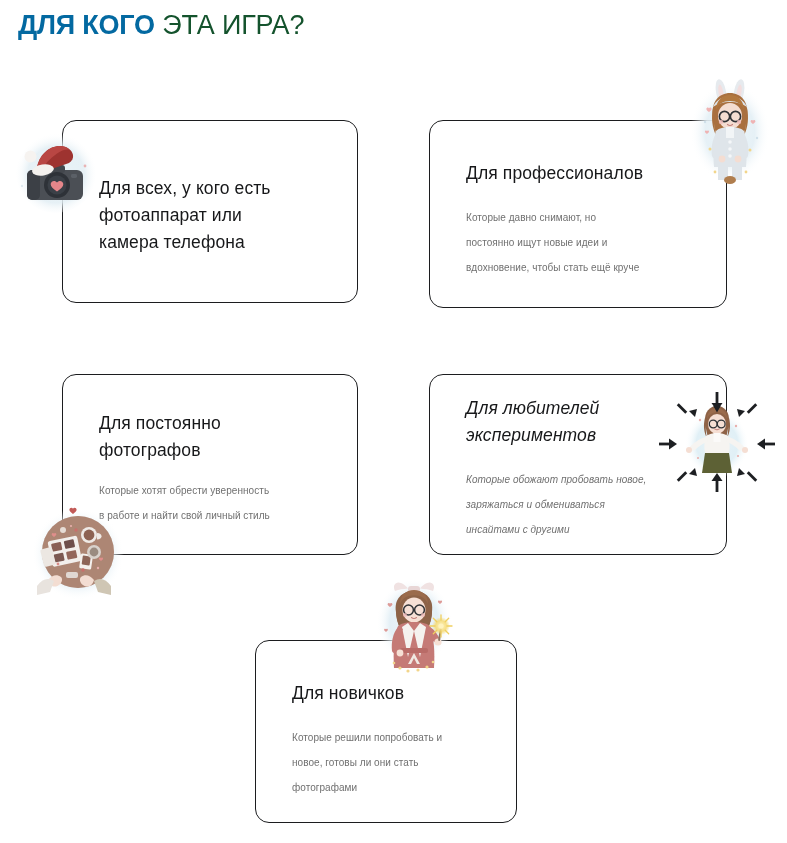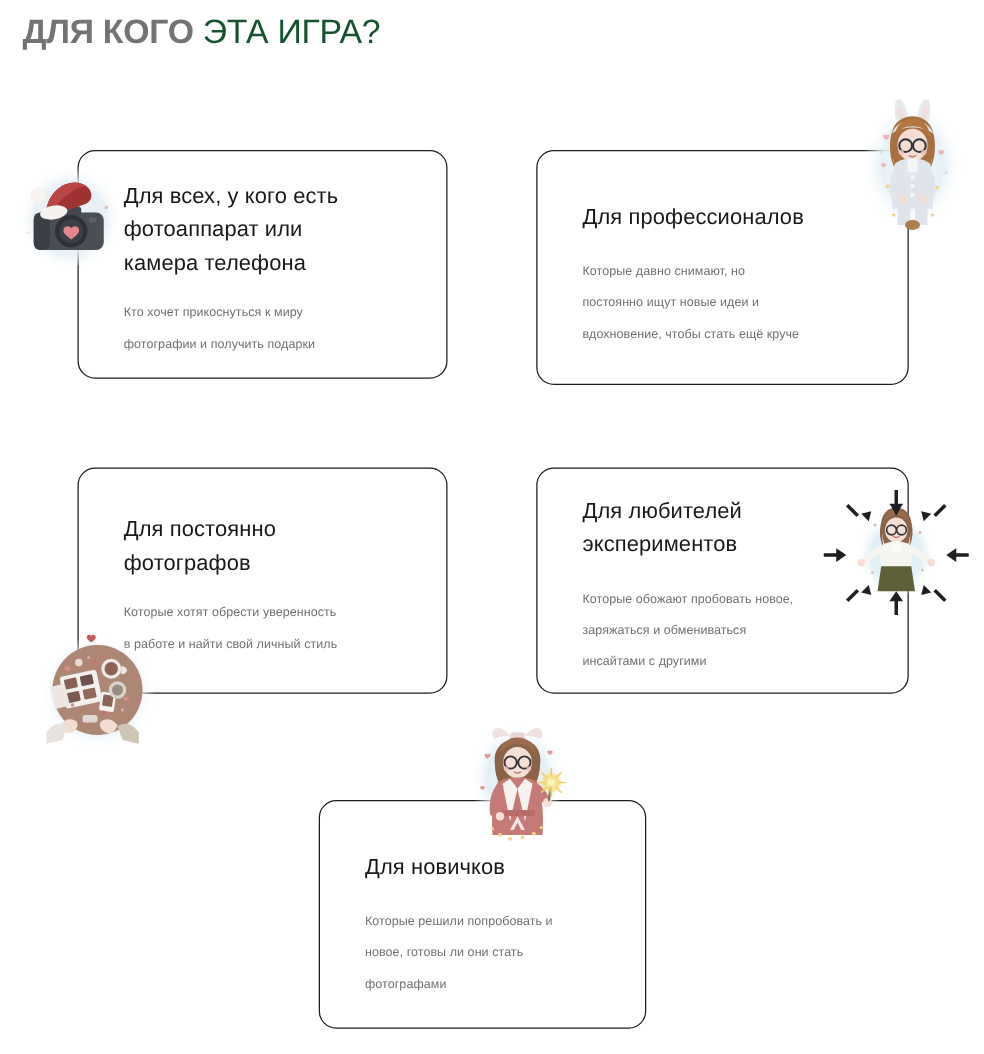--- a/index.html
+++ b/index.html
@@ -25,21 +25,21 @@
     position: absolute;
     left: 18px;
     top: 8px;
     font-size: 27px;
     line-height: 34px;
     letter-spacing: -0.2px;
     white-space: nowrap;
   }
   .title-strong {
     font-weight: 700;
-    color: #737373;
+    color: #0369a1;
   }
   .title-light {
     font-weight: 400;
     color: #14532d;
   }
 
   
   .card {
     position: absolute;
     border: 1.4px solid #1c1d1f;
@@ -72,21 +72,21 @@
     font-weight: 400;
     color: #707070;
     letter-spacing: 0.05px;
     white-space: pre-line;
   }
 
   
   #card-1 { left: 62px;  top: 120px; width: 296px; height: 183px; }
   #card-2 { left: 429px; top: 120px; width: 298px; height: 188px; padding-left: 15px; }
   #card-3 { left: 62px;  top: 374px; width: 296px; height: 181px; }
-  #card-4 { left: 429px; top: 374px; width: 298px; height: 181px; }
+  #card-4 { left: 429px; top: 374px; width: 298px; height: 181px; font-style: italic; }
   #card-5 { left: 255px; top: 640px; width: 262px; height: 183px; }
 
   #card-1 .card-inner { padding-top: 28px; }
   #card-2 .card-inner { padding-top: 32px; }
   #card-3 .card-inner { padding-top: 28px; }
   #card-4 .card-inner { padding-top: 28px; }
   #card-5 .card-inner { padding-top: 36px; }
 
   #card-2 .card-body,
   #card-4 .card-body,
@@ -112,22 +112,20 @@
 
   <h1 class="section-title">
     <span class="title-strong">ДЛЯ КОГО</span><span>&nbsp;</span><span class="title-light">ЭТА ИГРА?</span>
   </h1>
 
   <div class="card" id="card-1">
     <div class="card-inner">
       <div class="card-heading">Для всех, у кого есть
 фотоаппарат или
 камера телефона</div>
-      <div class="card-body">Кто хочет прикоснуться к миру
-фотографии и получить подарки</div>
     </div>
   </div>
 
   <div class="card" id="card-2">
     <div class="card-inner">
       <div class="card-heading">Для профессионалов</div>
       <div class="card-body">Которые давно снимают, но
 постоянно ищут новые идеи и
 вдохновение, чтобы стать ещё круче</div>
     </div>

